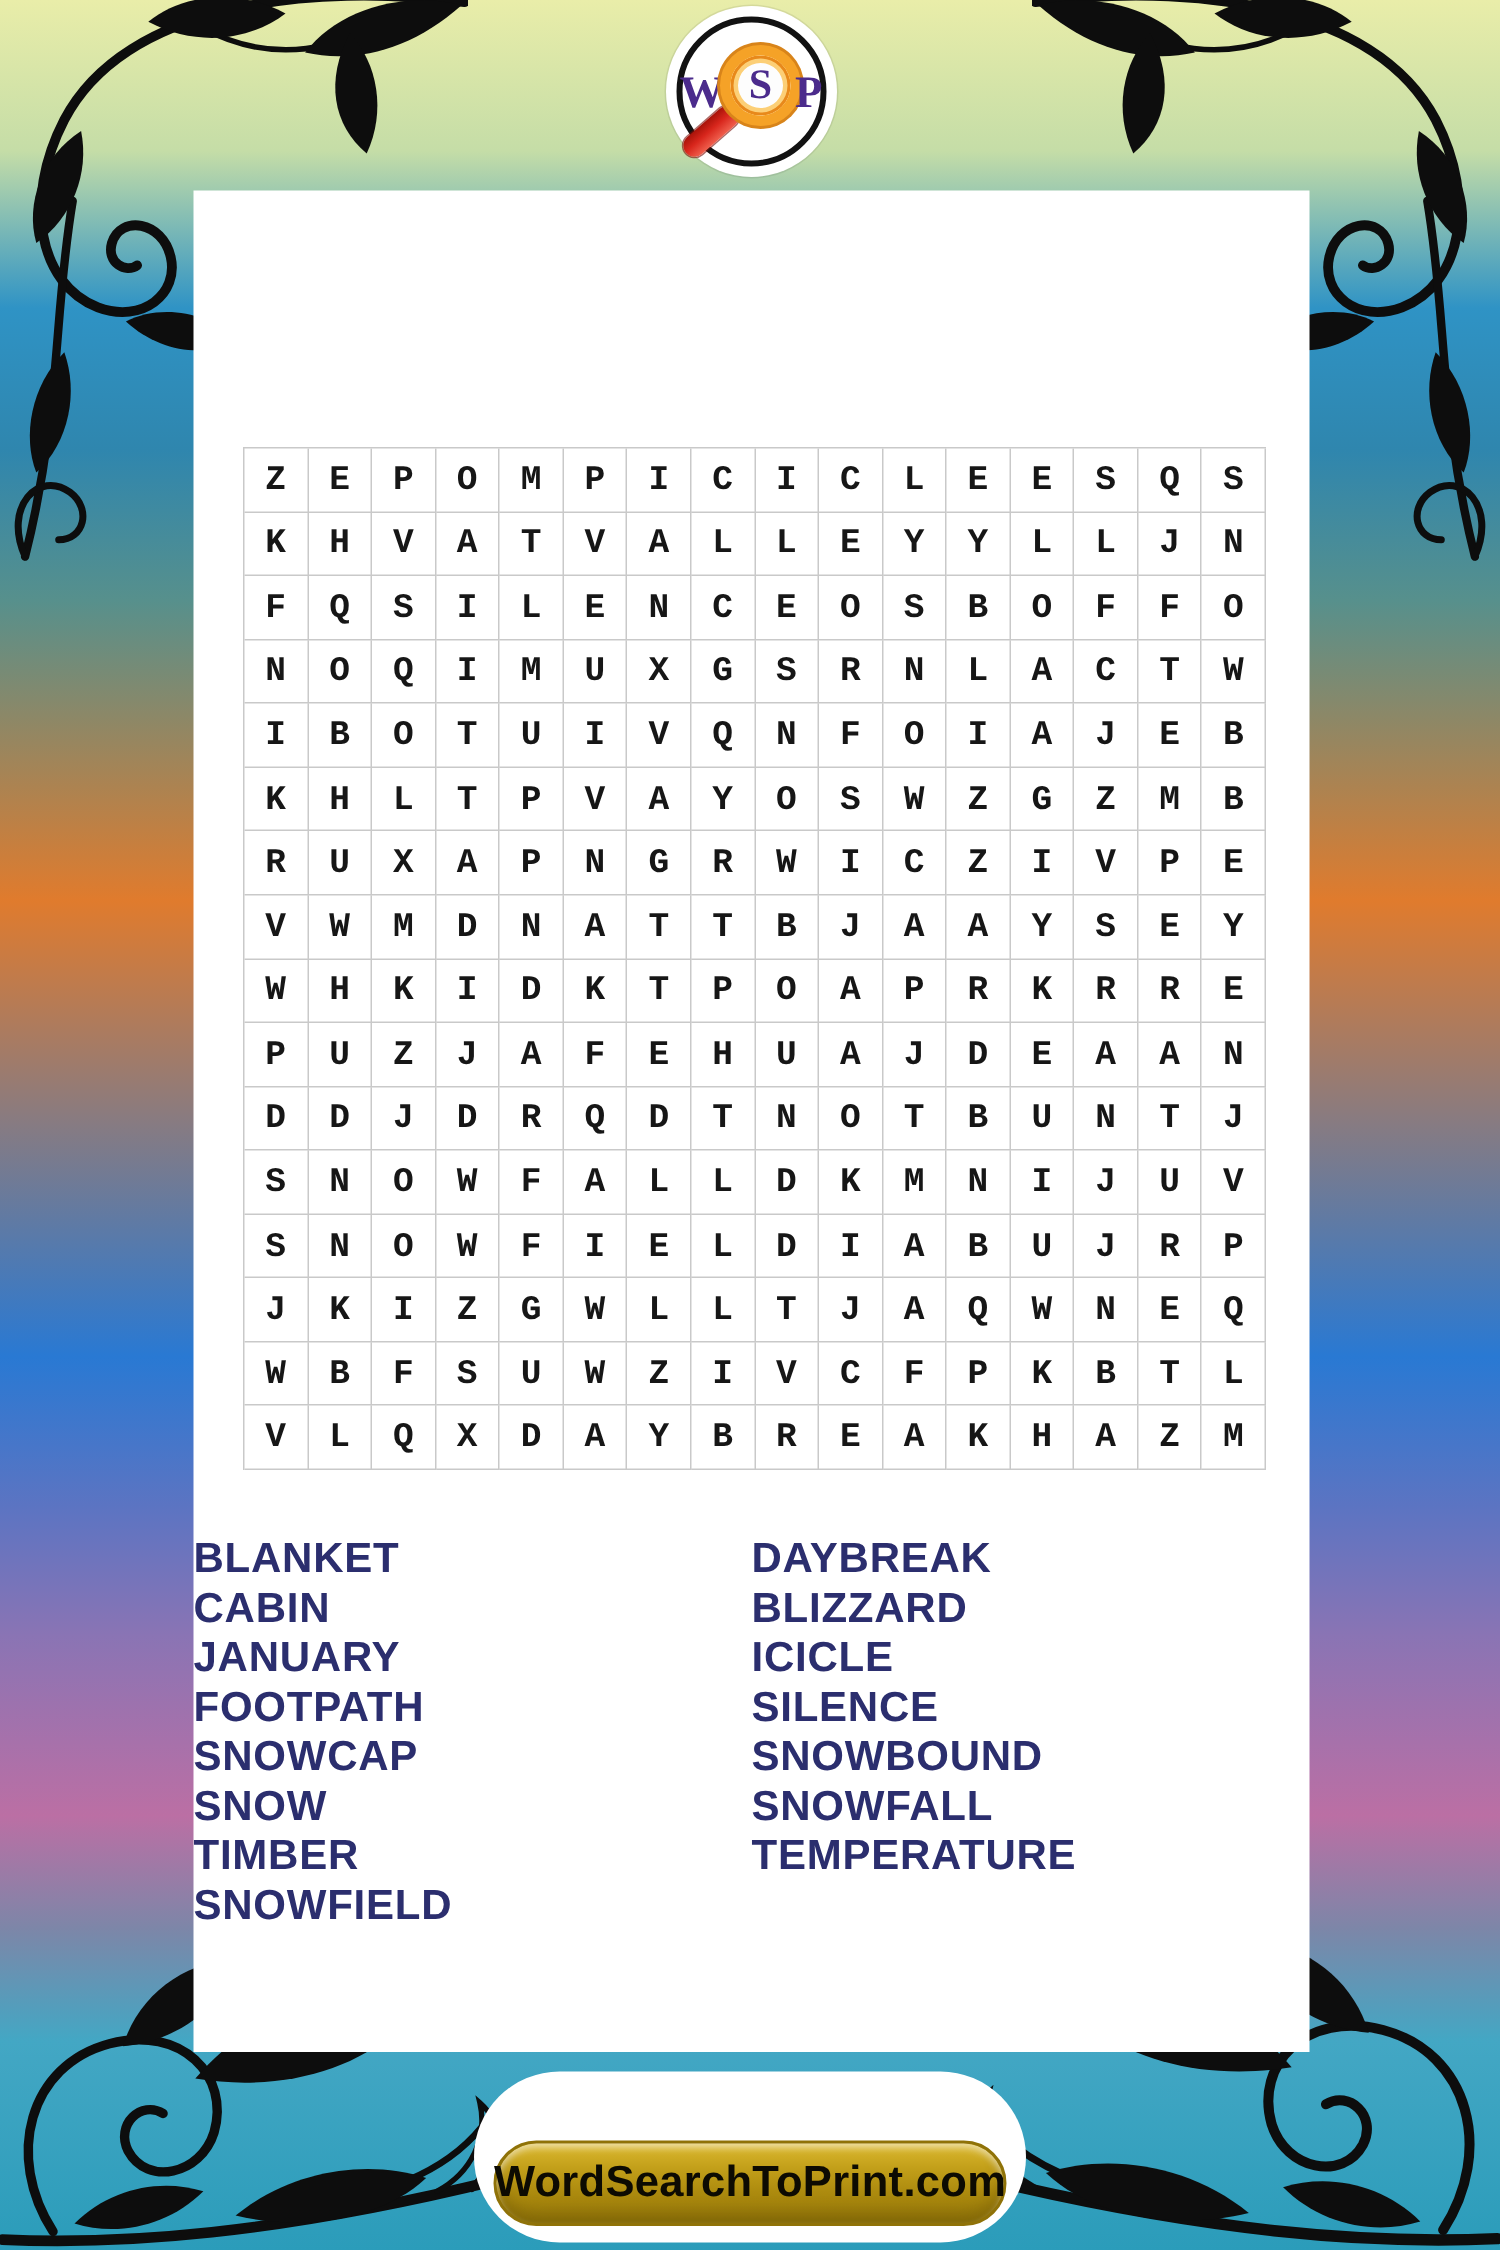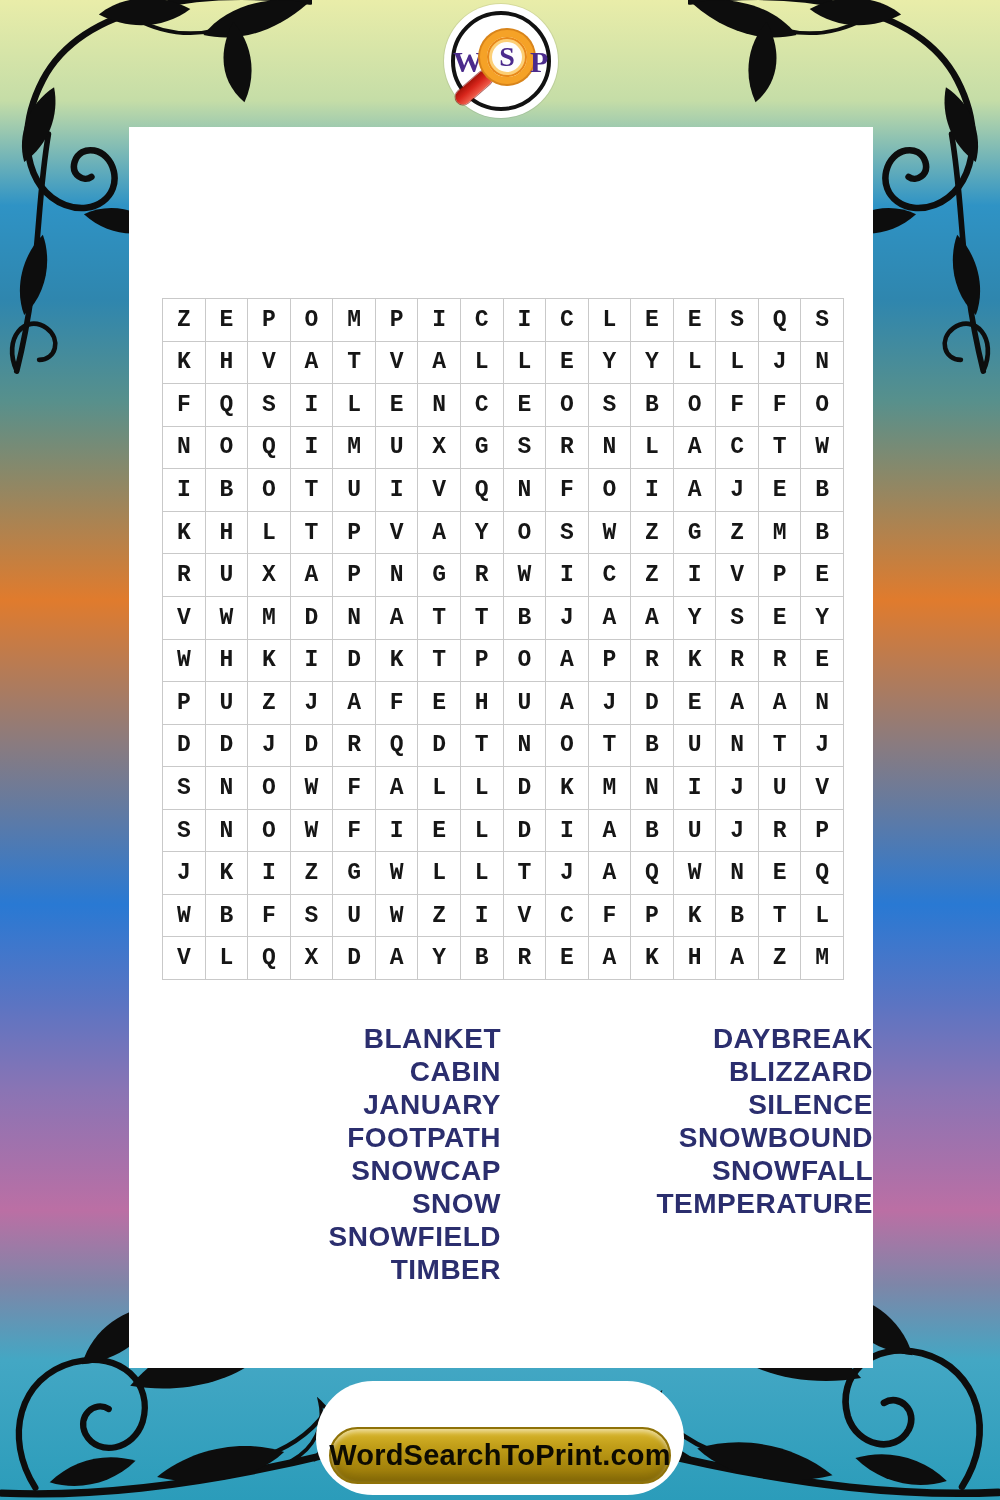--- a/index.html
+++ b/index.html
@@ -28,21 +28,21 @@
   
   .grid{position:absolute;left:162px;top:298px;width:681px;height:681px;
         display:grid;grid-template-columns:repeat(16,1fr);grid-auto-rows:1fr;
         border-left:1px solid #c9c9c9;border-top:1px solid #c9c9c9;background:#fff;}
   .cell{border-right:1px solid #c9c9c9;border-bottom:1px solid #c9c9c9;
         display:flex;align-items:center;justify-content:center;
         font:700 23px "Liberation Mono","DejaVu Sans Mono",monospace;color:#161616;}
 
   
   .words{position:absolute;left:129px;top:1022px;width:744px;display:flex;}
-  .wcol{width:50%;text-align:right;}
+  .wcol{width:50%;text-align:left;}
   .word{font-weight:bold;font-size:28px;line-height:33px;color:#2b2e6e;letter-spacing:.5px;}
 
   
   .logo{position:absolute;left:444px;top:4px;width:114px;height:114px;border-radius:50%;
         background:#fff;box-shadow:0 0 0 1px rgba(0,0,0,.08);}
   .logo-ring{position:absolute;left:7px;top:7px;width:100px;height:100px;border-radius:50%;
         border:4px solid #121212;background:#fff;box-sizing:border-box;}
   .logo-letter{position:absolute;font-family:"Liberation Serif","DejaVu Serif",serif;
         font-weight:bold;font-size:30px;color:#4b2b8c;}
   .logo-w{left:9px;top:41px;}
@@ -394,26 +394,27 @@
     </div>
 
   <div class="words">
     <div class="wcol" id="words-left">
         <div class="word">BLANKET</div>
         <div class="word">CABIN</div>
         <div class="word">JANUARY</div>
         <div class="word">FOOTPATH</div>
         <div class="word">SNOWCAP</div>
         <div class="word">SNOW</div>
+        <div class="word">TIMBER</div>
         <div class="word">SNOWFIELD</div>
-        <div class="word">TIMBER</div>
       </div>
     <div class="wcol" id="words-right">
         <div class="word">DAYBREAK</div>
         <div class="word">BLIZZARD</div>
+        <div class="word">ICICLE</div>
         <div class="word">SILENCE</div>
         <div class="word">SNOWBOUND</div>
         <div class="word">SNOWFALL</div>
         <div class="word">TEMPERATURE</div>
       </div>
   </div>
 
   <div class="btn-halo">
     <div class="btn-gold">WordSearchToPrint.com</div>
   </div>

